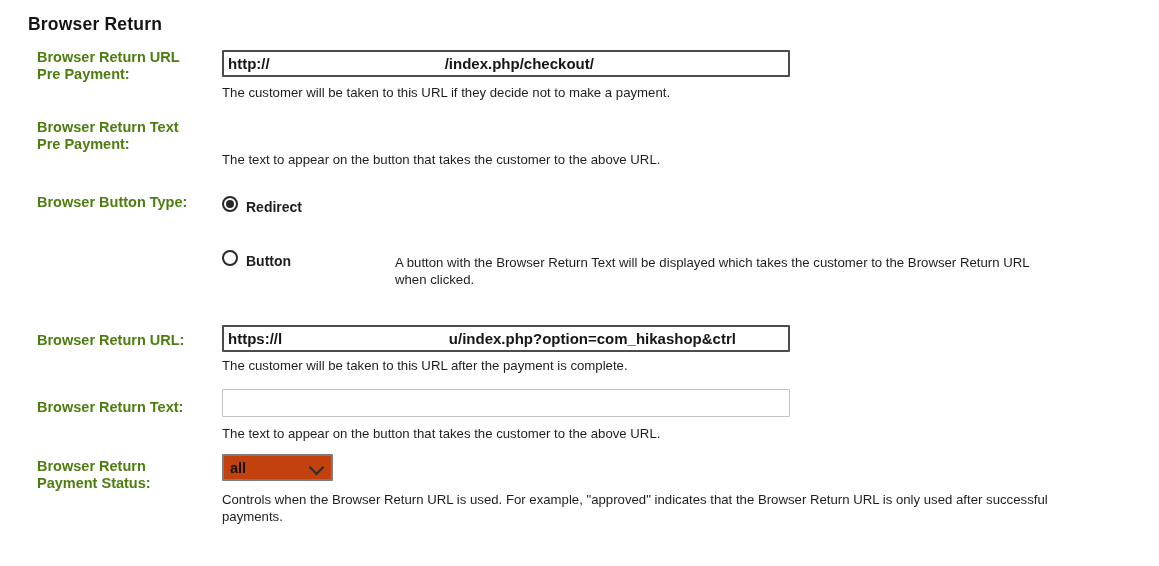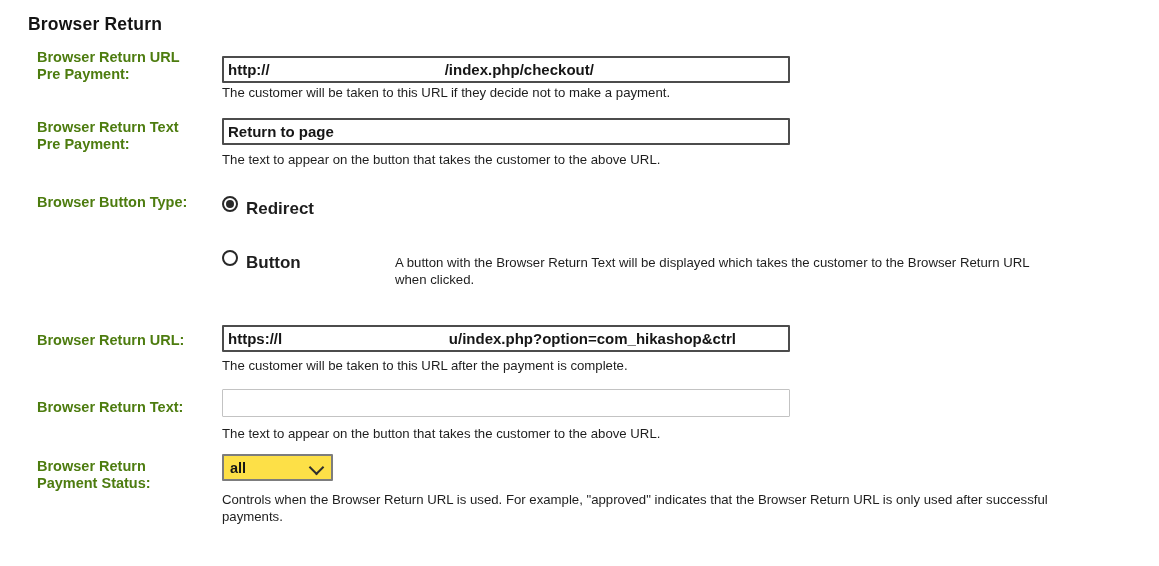--- a/index.html
+++ b/index.html
@@ -28,53 +28,52 @@
   }
   .radio{
     position:absolute;width:16px;height:16px;border:2px solid #282828;
     border-radius:50%;box-sizing:border-box;background:#fff;cursor:pointer;
   }
   .radio.checked::after{
     content:"";position:absolute;left:2px;top:2px;right:2px;bottom:2px;
     background:#282828;border-radius:50%;
   }
   .radio-label{
-    position:absolute;font-size:17px;font-weight:bold;cursor:pointer;
+    position:absolute;font-size:14px;font-weight:bold;cursor:pointer;
   }
   .select{
     position:absolute;left:222px;top:454px;width:111px;height:27px;
-    box-sizing:border-box;border:2px solid #7d7d7d;background:#fde047;
+    box-sizing:border-box;border:2px solid #7d7d7d;background:#c2410c;
     display:flex;align-items:center;padding:0 6px;cursor:default;border-radius:1px;
   }
   .select .sv{font-size:14.5px;font-weight:bold;color:#161616;}
   .chevron{
     position:absolute;right:9px;top:6px;width:9px;height:9px;
     border-right:2px solid #2e2e2e;border-bottom:2px solid #2e2e2e;
     transform:rotate(45deg);
   }
 </style>
 </head>
 <body>
 
 <div class="page">
 
   <div class="title">Browser Return</div>
 
   <div class="lbl" style="top:49px">
     <span>Browser Return URL</span><br>
     <span>Pre Payment:</span>
   </div>
-  <input type="text" class="tinput" style="top: 56px;" value="http://                                          /index.php/checkout/">
+  <input type="text" class="tinput" style="top: 50px;" value="http://                                          /index.php/checkout/">
   <div class="desc" style="left:222px;top:84px;width:640px">The customer will be taken to this URL if they decide not to make a payment.</div>
 
   <div class="lbl" style="top:119px">
     <span>Browser Return Text</span><br>
     <span>Pre Payment:</span>
   </div>
-  <input type="text" class="tinput" style="top: 118px;" value="Return to page">
   <div class="desc" style="left:222px;top:151px;width:640px">The text to appear on the button that takes the customer to the above URL.</div>
 
   <div class="lbl" style="top:194px;width:190px">Browser Button Type:</div>
 
   <span class="radio checked" style="left:222px;top:196px"></span>
   <div class="radio-label" style="left:246px;top:199px">Redirect</div>
 
   <span class="radio" style="left:222px;top:250px"></span>
   <div class="radio-label" style="left:246px;top:253px">Button</div>
   <div class="desc" style="left:395px;top:254px;width:668px">A button with the Browser Return Text will be displayed which takes the customer to the Browser Return URL when clicked.</div>

